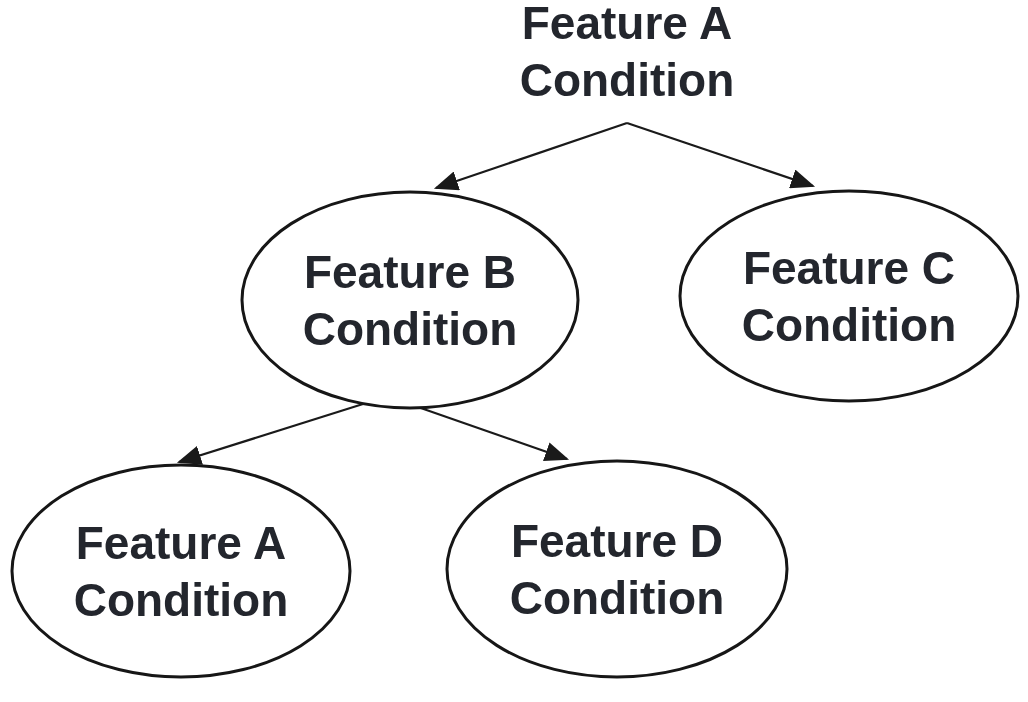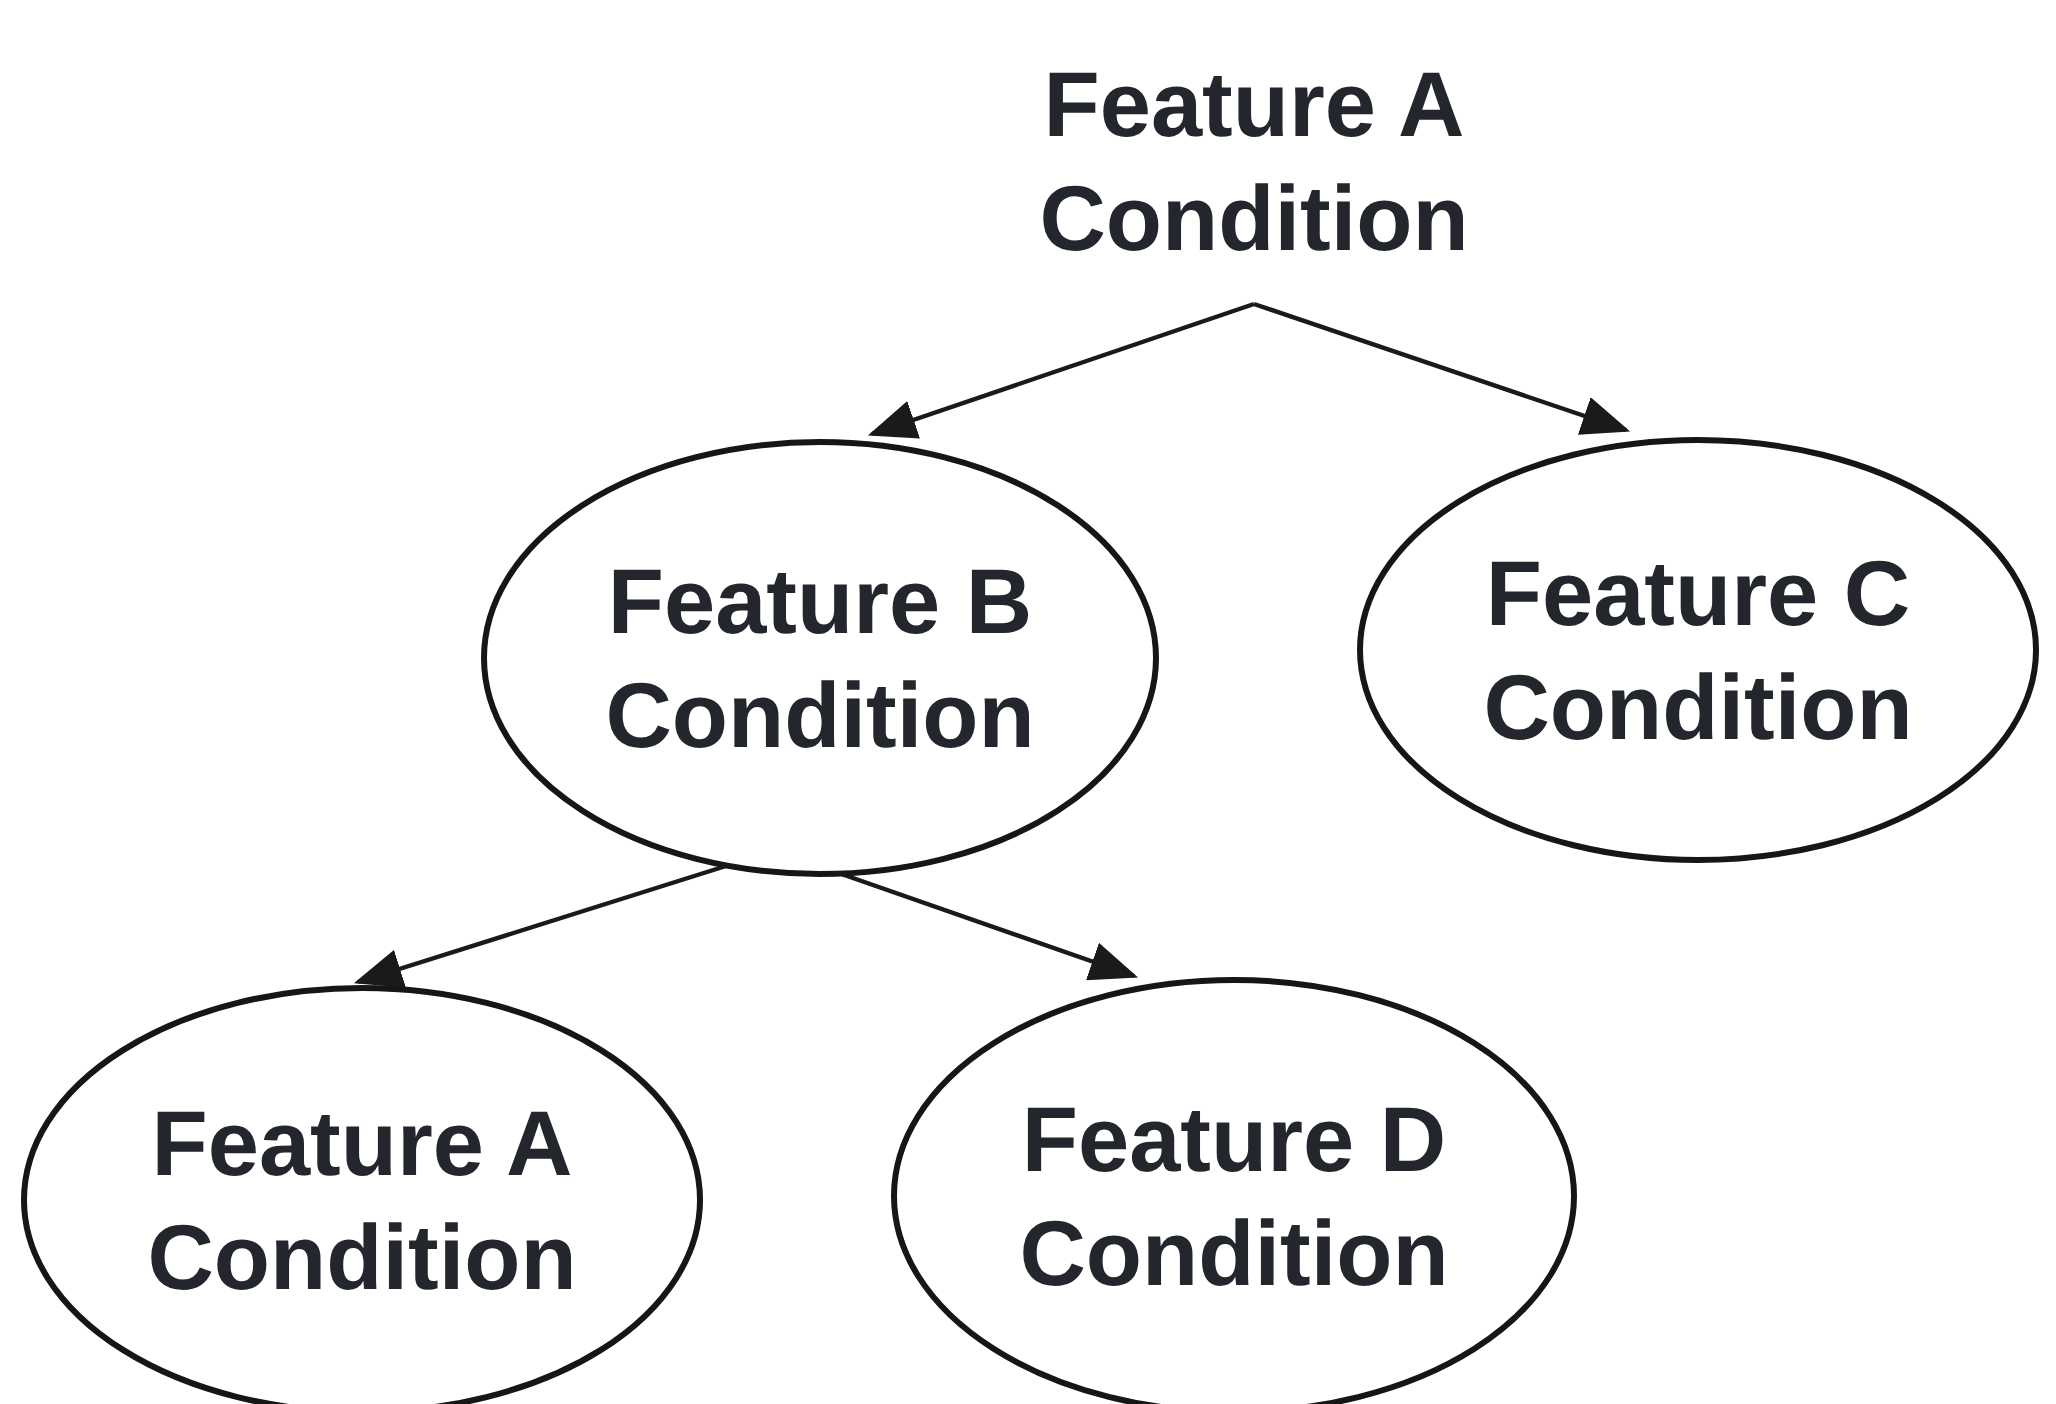--- a/index.html
+++ b/index.html
@@ -9,21 +9,20 @@
     width: 1028px;
     height: 702px;
     overflow: hidden;
     font-family: "Liberation Sans", sans-serif;
   }
   .canvas {
     position: relative;
     width: 1028px;
     height: 592px;
     background: #ffffff;
-    margin-top: 29px;
   }
   svg { display: block; }
   .edge {
     stroke: #1a1a1a;
     stroke-width: 2.2;
     fill: none;
   }
   .node-ellipse {
     fill: #ffffff;
     stroke: #161616;

